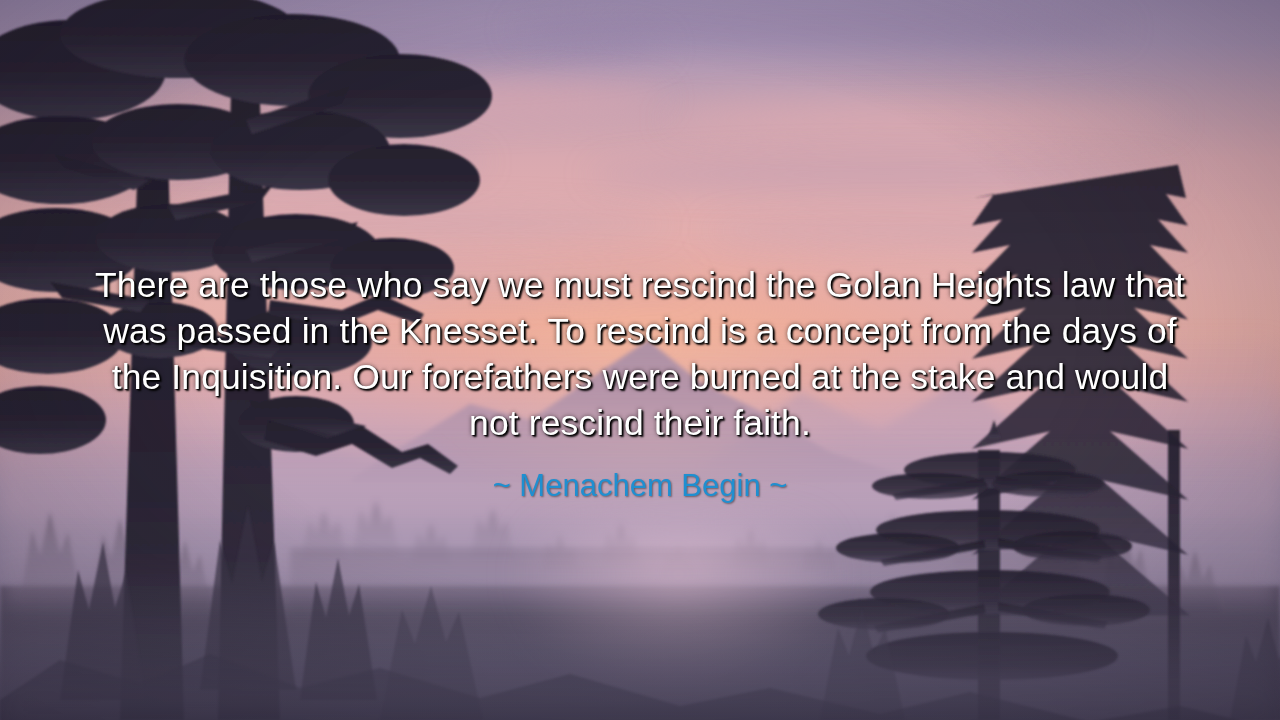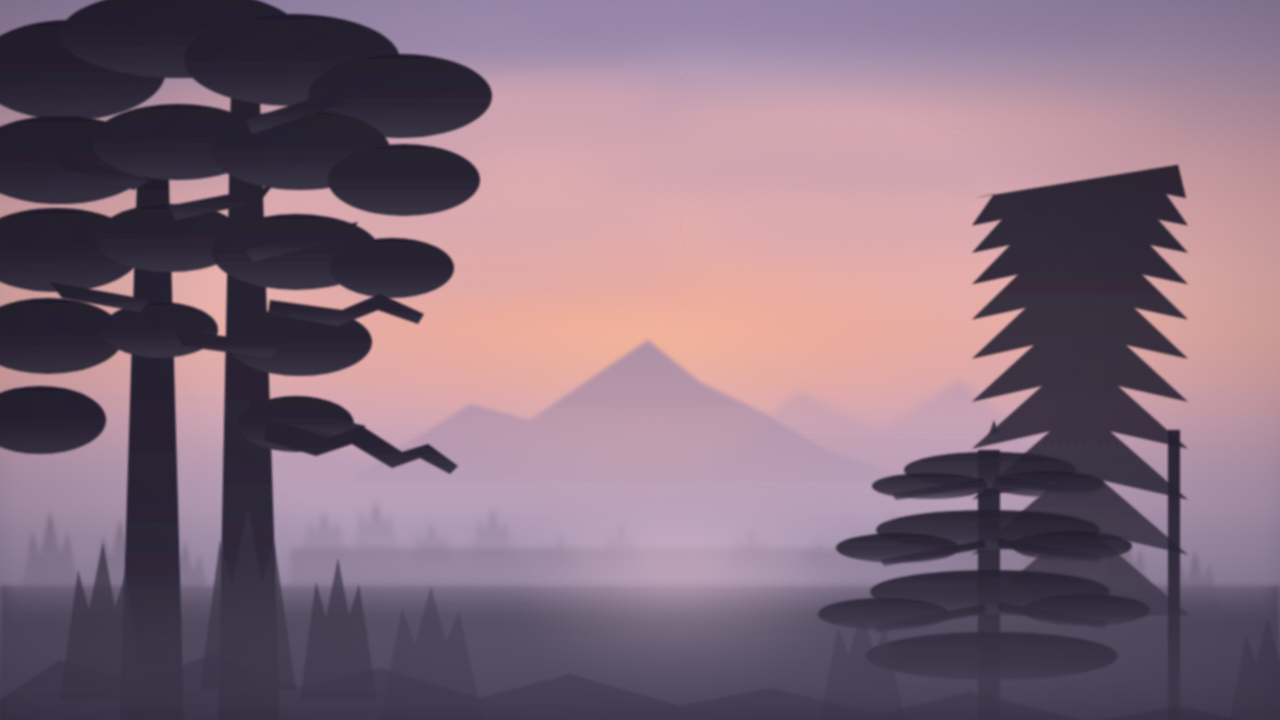--- a/index.html
+++ b/index.html
@@ -294,15 +294,17 @@
       <path d="M820 720 l18 -92 l11 28 l13 -48 l12 46 l11 -26 l20 92 z"></path>
       <path d="M1230 720 l16 -84 l10 26 l12 -44 l11 42 l10 -24 l18 84 z"></path>
     </g>
   </svg>
 
   <div class="mist mistC"></div>
   <div class="bottomdark"></div>
   <div class="vignette"></div>
 
   <div class="quote-wrap">
+    <div class="quote">There are those who say we must rescind the Golan Heights law that was passed in the Knesset. To rescind is a concept from the days of the Inquisition. Our forefathers were burned at the stake and would not rescind their faith.</div>
+    <div class="author">~ Menachem Begin ~</div>
   </div>
 
 </div>
 
 </body></html>

